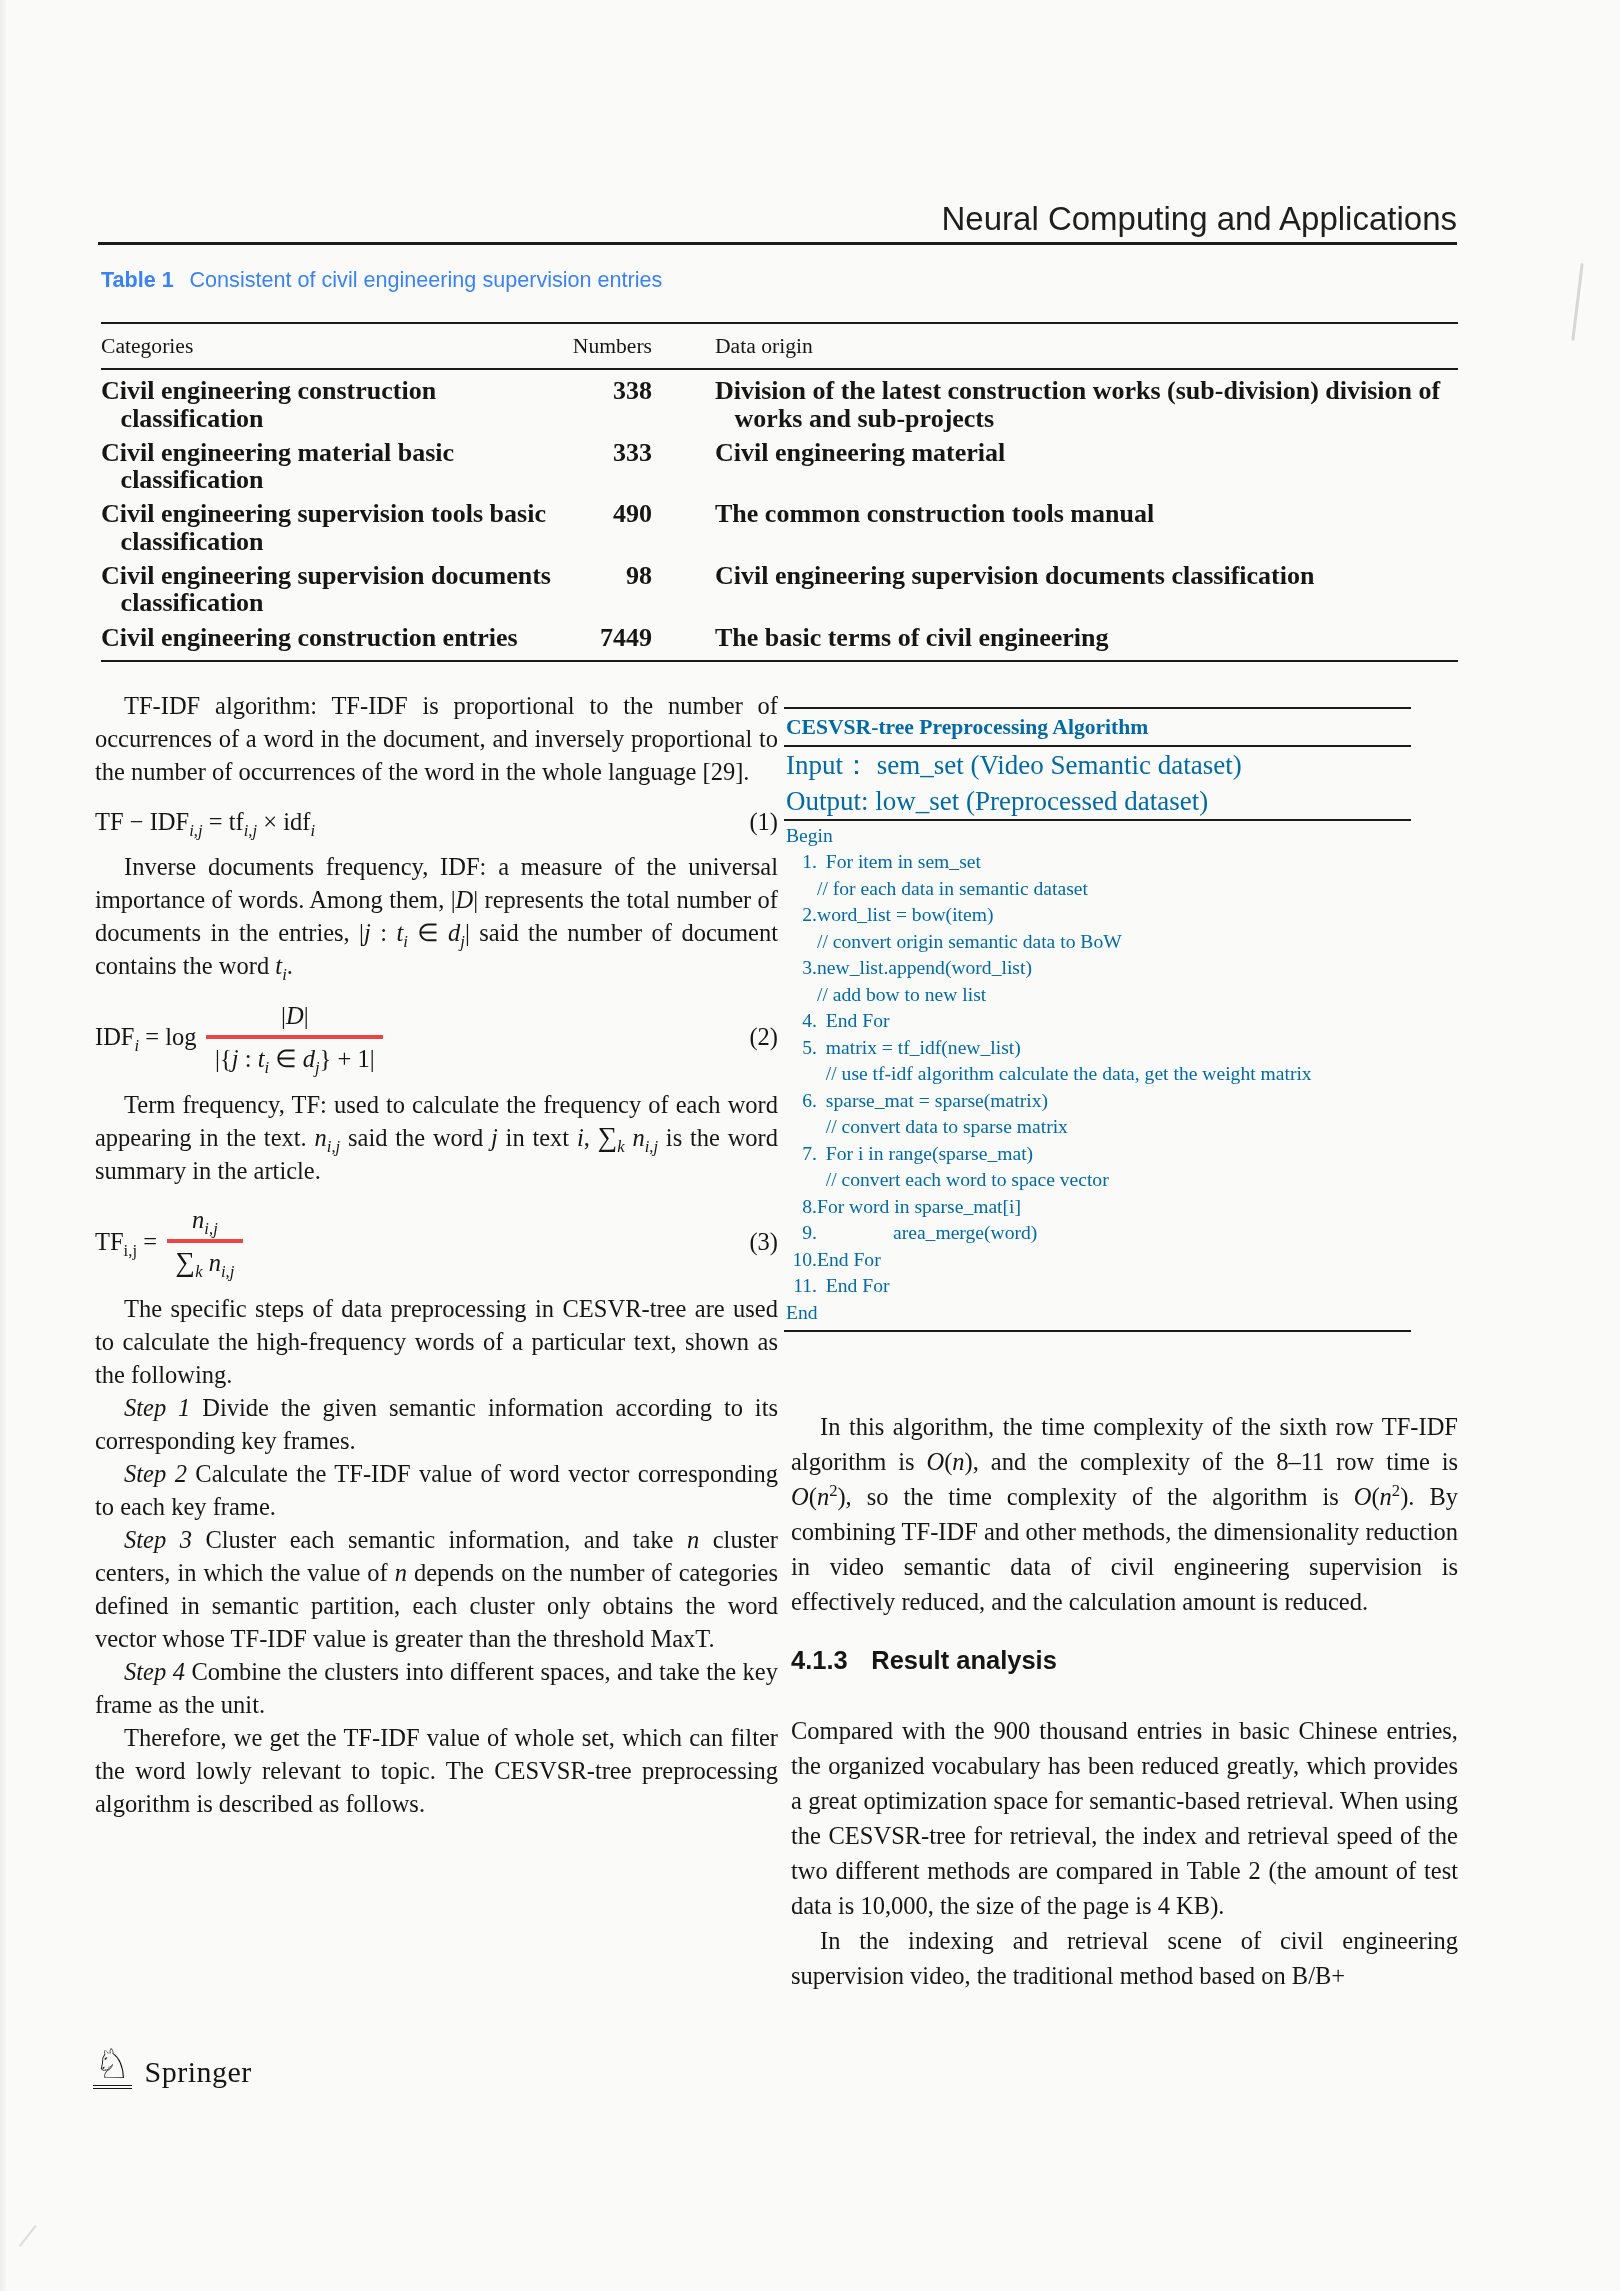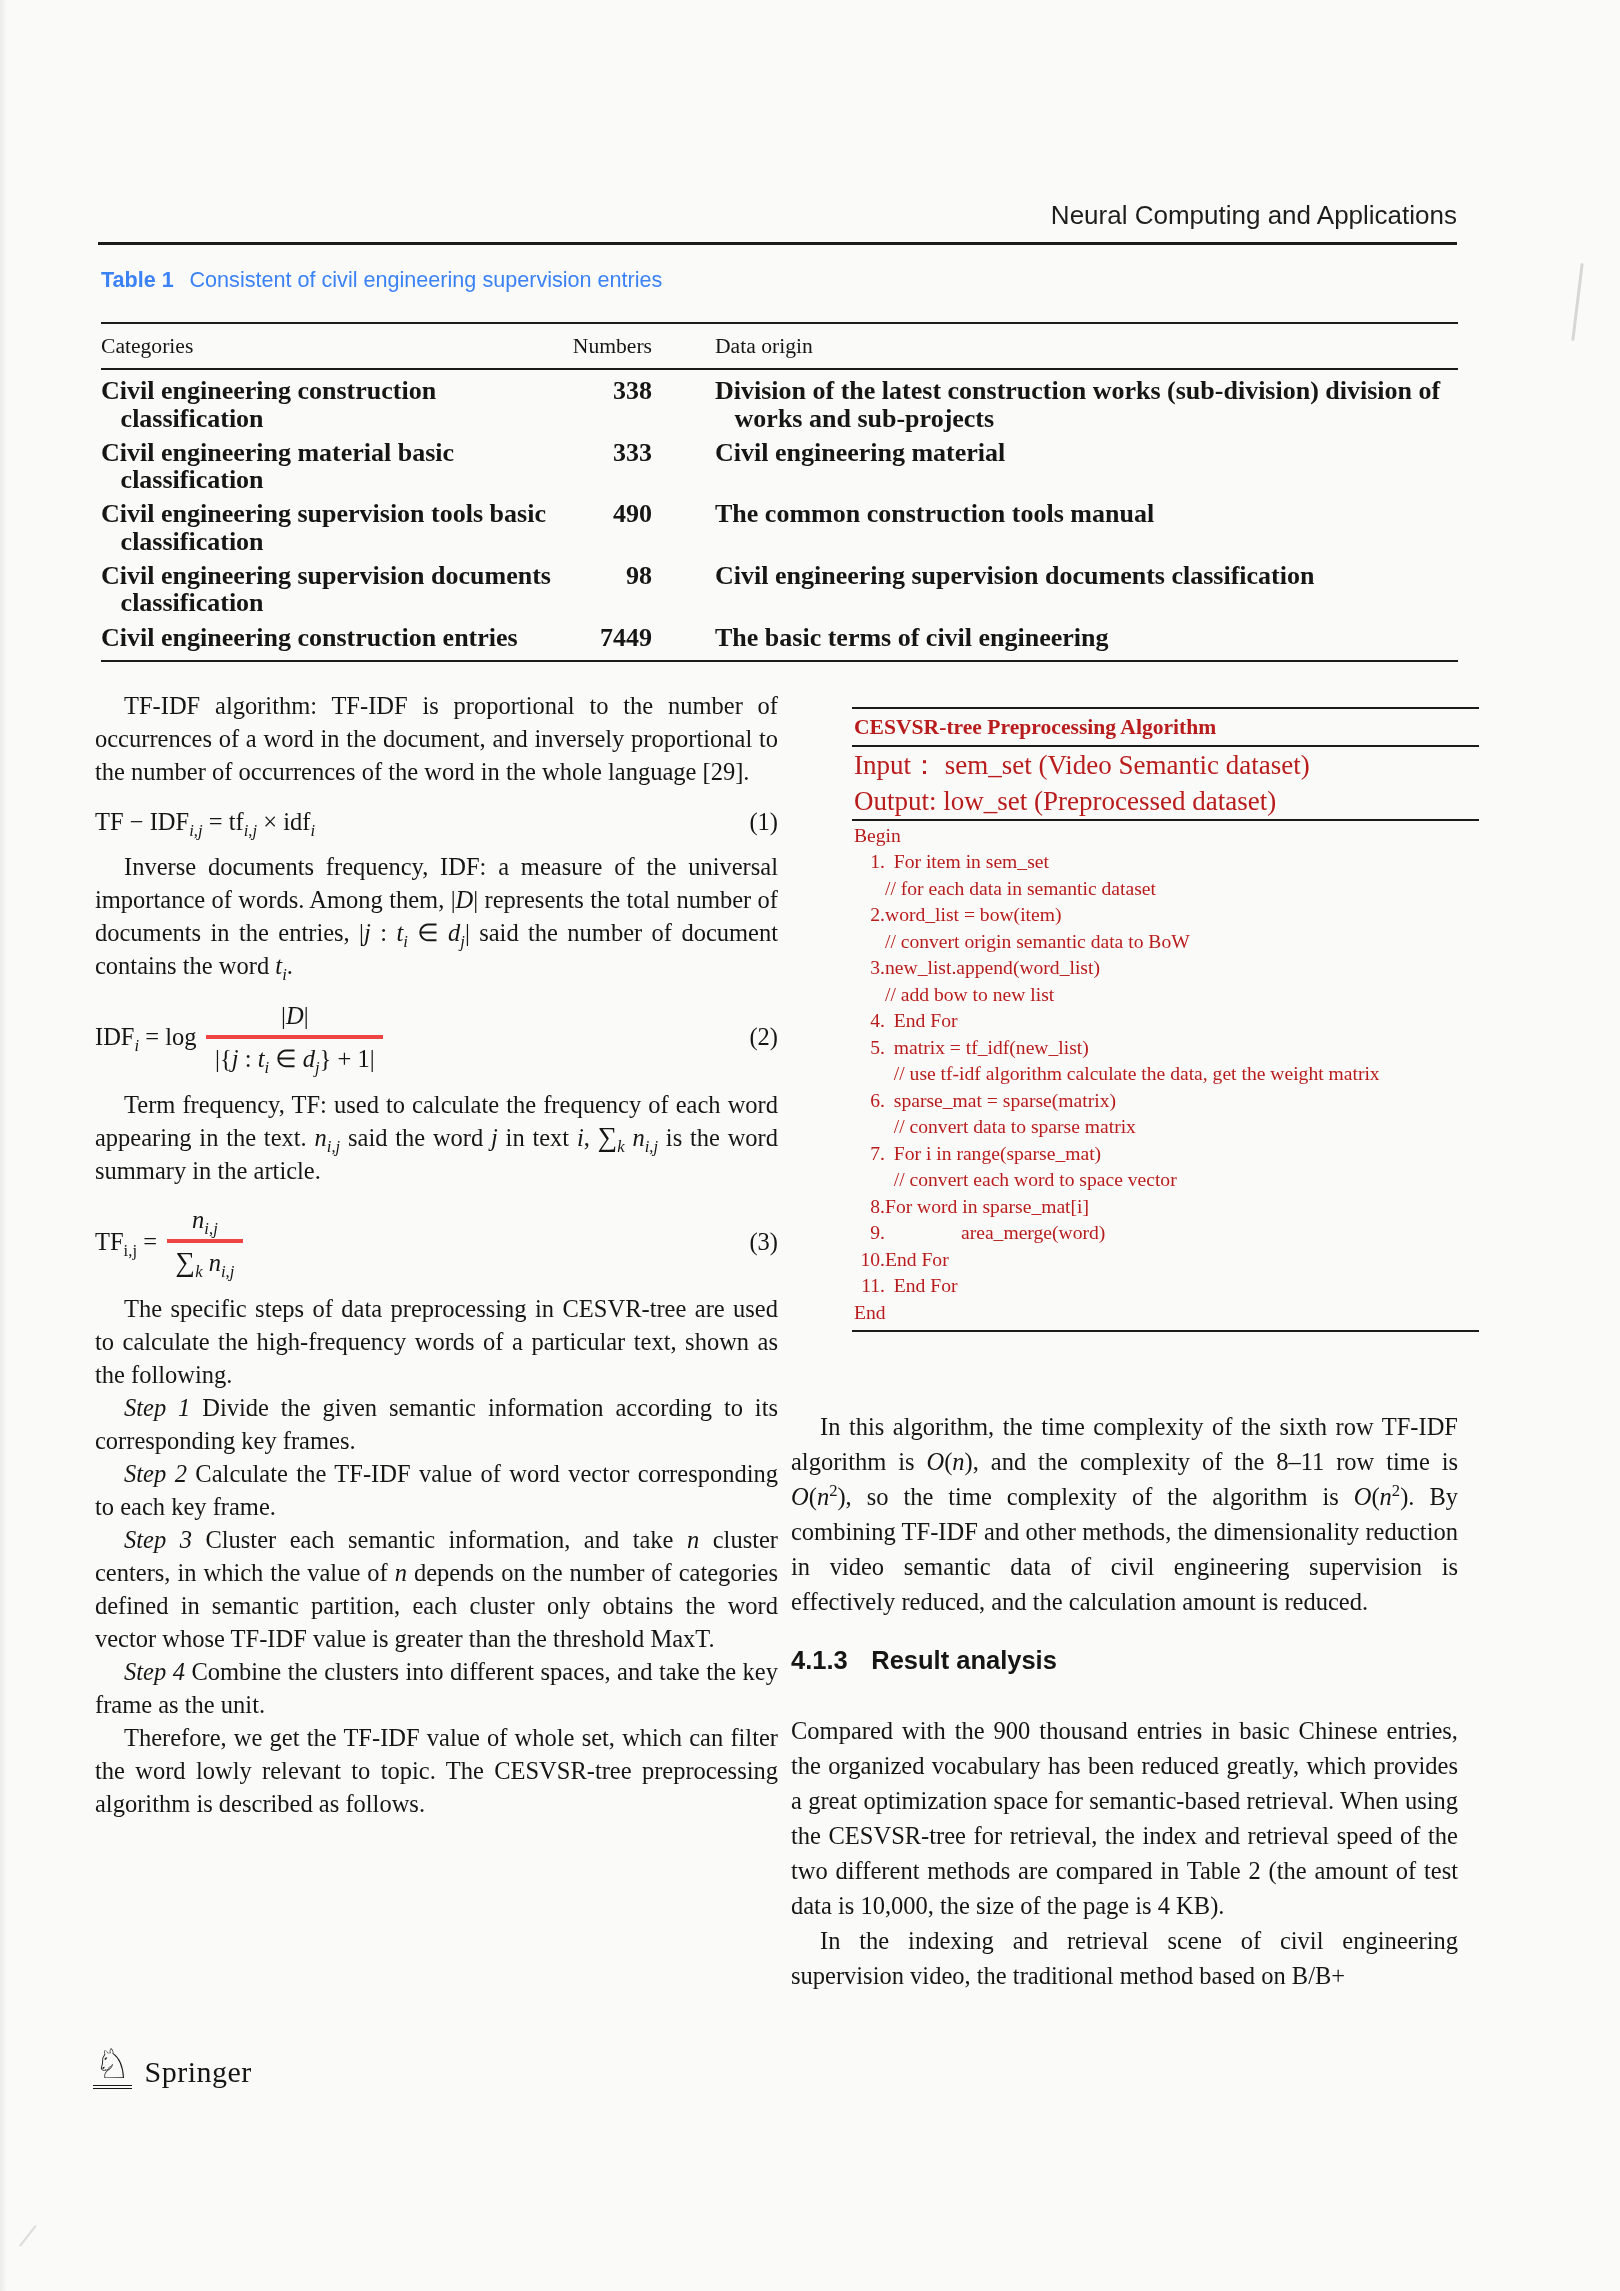--- a/index.html
+++ b/index.html
@@ -4,21 +4,21 @@
 <style>
   html,body { margin:0; padding:0; }
   body {
     width:1620px; height:2292px; position:relative; overflow:hidden;
     background:#fafaf8; color:#161616;
     font-family:"Liberation Serif", serif;
   }
 
   
   .journal-header { position:absolute; top:200px; left:98px; width:1359px;
-    text-align:right; font-family:"Liberation Sans",sans-serif; font-size:26px; color:#1e1e1e; }
+    text-align:right; font-family:"Liberation Sans",sans-serif; font-size:33px; color:#1e1e1e; }
   .header-rule { position:absolute; top:242px; left:98px; width:1359px; height:2.9px; background:#1c1c1c; }
 
   
   .table-wrap { position:absolute; left:101px; top:267px; width:1357px; }
   .tbl-caption { font-family:"Liberation Sans",sans-serif; font-size:21.6px; color:#3b82f6; margin-bottom:29px; }
   .cap-label { font-weight:bold; margin-right:15.7px; }
   .rule { height:2px; background:#1b1b1b; }
   .rule.heavy { height:2.9px; }
   .thead, .trow { display:grid; grid-template-columns:461px 90px auto; }
   .thead { padding:9.8px 0 8.8px; font-size:21.6px; }
@@ -35,21 +35,21 @@
   sub, sup { font-size:68%; line-height:0; }
 
   .eq { display:flex; align-items:center; margin:16.7px 0 12.7px; text-indent:0; }
   .eq .eqnum { margin-left:auto; }
   .frac { display:inline-block; text-align:center; vertical-align:middle; margin-left:9.8px; }
   .frac .ftop { display:block; padding:0 8.8px 2.9px; }
   .frac .fbot { display:block; border-top:4px solid #ef4444; padding:2.9px 8.8px 0; }
   .sum { font-size:112%; }
 
   
-  .alg { position:absolute; left:852px; top:707px; width:627px; font-size:19.6px; line-height:26.5px; color:#b91c1c; }
+  .alg { position:absolute; left:784px; top:707px; width:627px; font-size:19.6px; line-height:26.5px; color:#0369a1; }
   .alg-title { font-weight:bold; font-size:21.6px; line-height:29px; padding:3.9px 2px 2.9px; }
   .alg-io { font-size:27px; line-height:28px; padding:4px 2px; }
   .alg-body { padding:2px 0 3.9px; }
   .alg-line { display:flex; }
   .alg-num { flex:none; width:33px; text-align:right; }
   .t-fl { margin-left:2px; }
   .t-l0 { margin-left:8.8px; }
   .t-l1 { }
   .t-l2 { margin-left:76px; }
 

